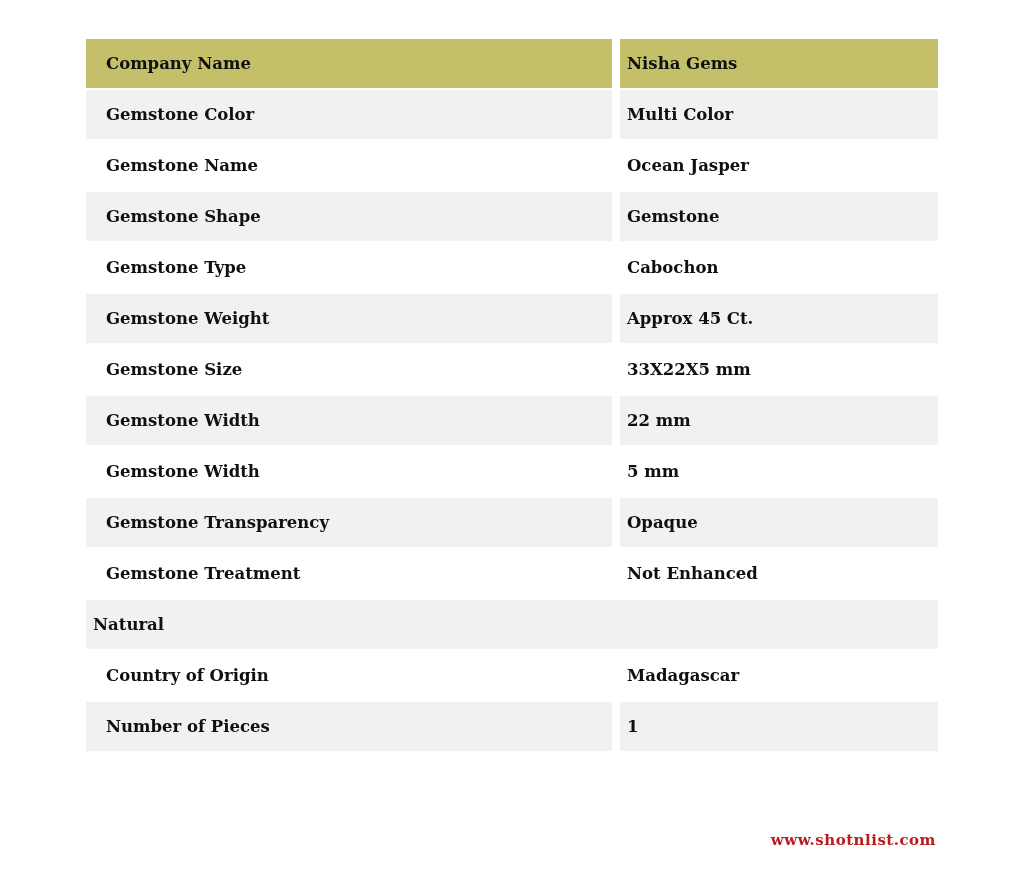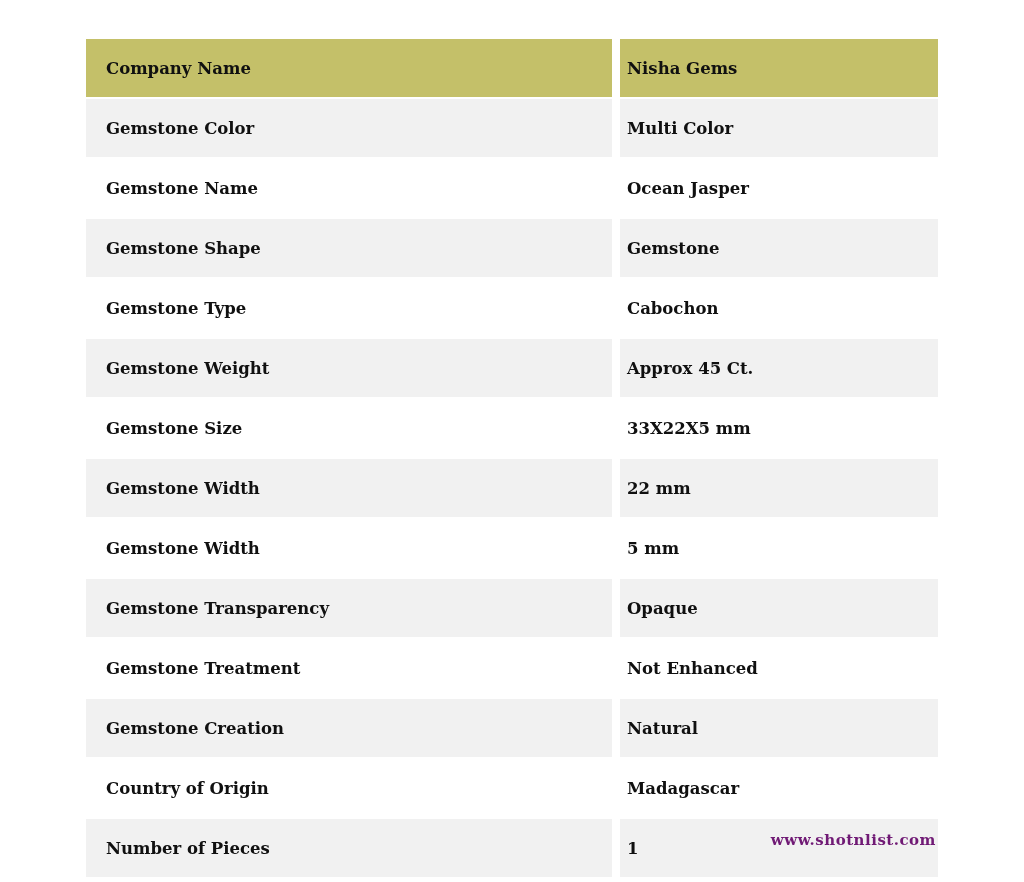--- a/index.html
+++ b/index.html
@@ -16,21 +16,21 @@
   }
   .spec-table {
     position: absolute;
     left: 86px;
     top: 39px;
     width: 852px;
   }
   .row {
     display: flex;
     gap: 8px;
-    height: 58px;
+    height: 49px;
     margin-bottom: 2px;
   }
   .cell {
     display: flex;
     align-items: center;
     box-sizing: border-box;
     font-size: 16.5px;
     font-weight: bold;
     color: #101010;
     white-space: nowrap;
@@ -52,21 +52,21 @@
     background: #f1f1f1;
   }
   .watermark {
     position: absolute;
     left: 86px;
     top: 831px;
     width: 850px;
     text-align: right;
     font-size: 15px;
     font-weight: bold;
-    color: #701a75;
+    color: #b91c1c;
     letter-spacing: 0.5px;
   }
 </style>
 </head>
 <body>
 
 <div class="spec-table">
   <div class="row header">
     <div class="cell label">Company Name</div>
     <div class="cell value">Nisha Gems</div>
@@ -106,21 +106,20 @@
   </div>
   <div class="row">
     <div class="cell label">Gemstone Transparency</div>
     <div class="cell value">Opaque</div>
   </div>
   <div class="row">
     <div class="cell label">Gemstone Treatment</div>
     <div class="cell value">Not Enhanced</div>
   </div>
   <div class="row">
-    <div class="cell label">Gemstone Creation</div>
     <div class="cell value">Natural</div>
   </div>
   <div class="row">
     <div class="cell label">Country of Origin</div>
     <div class="cell value">Madagascar</div>
   </div>
   <div class="row">
     <div class="cell label">Number of Pieces</div>
     <div class="cell value">1</div>
   </div>

